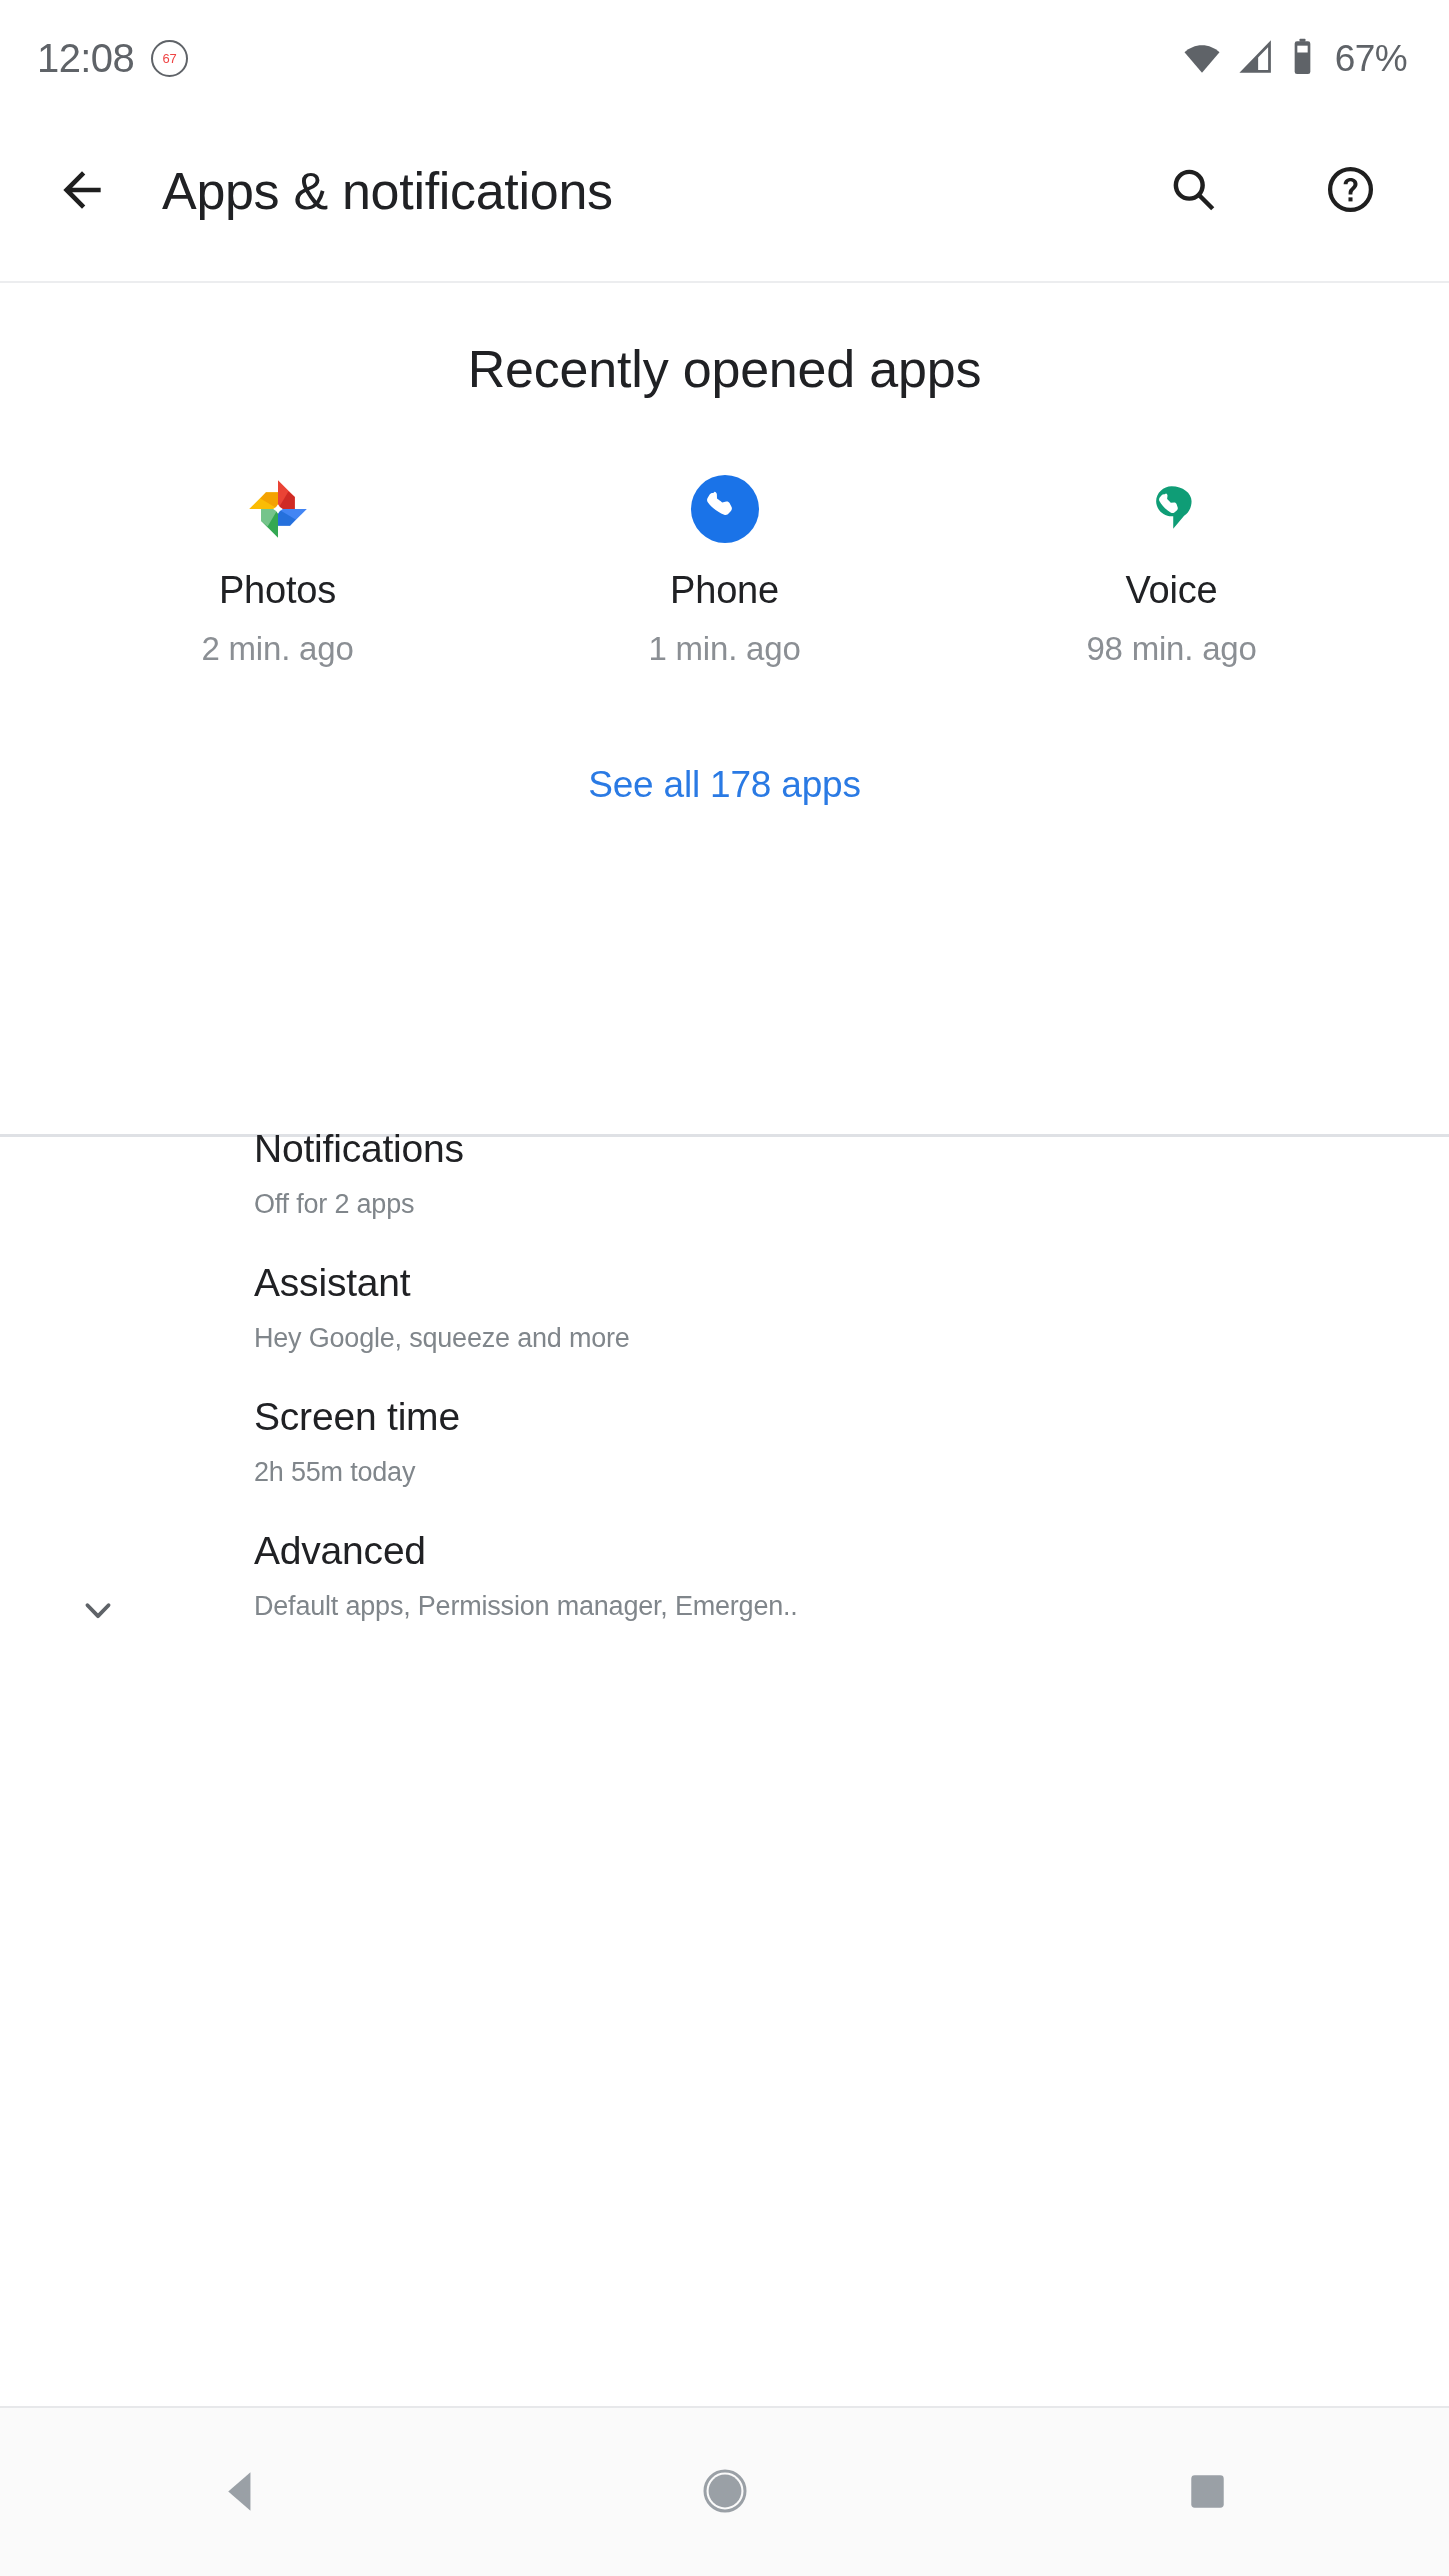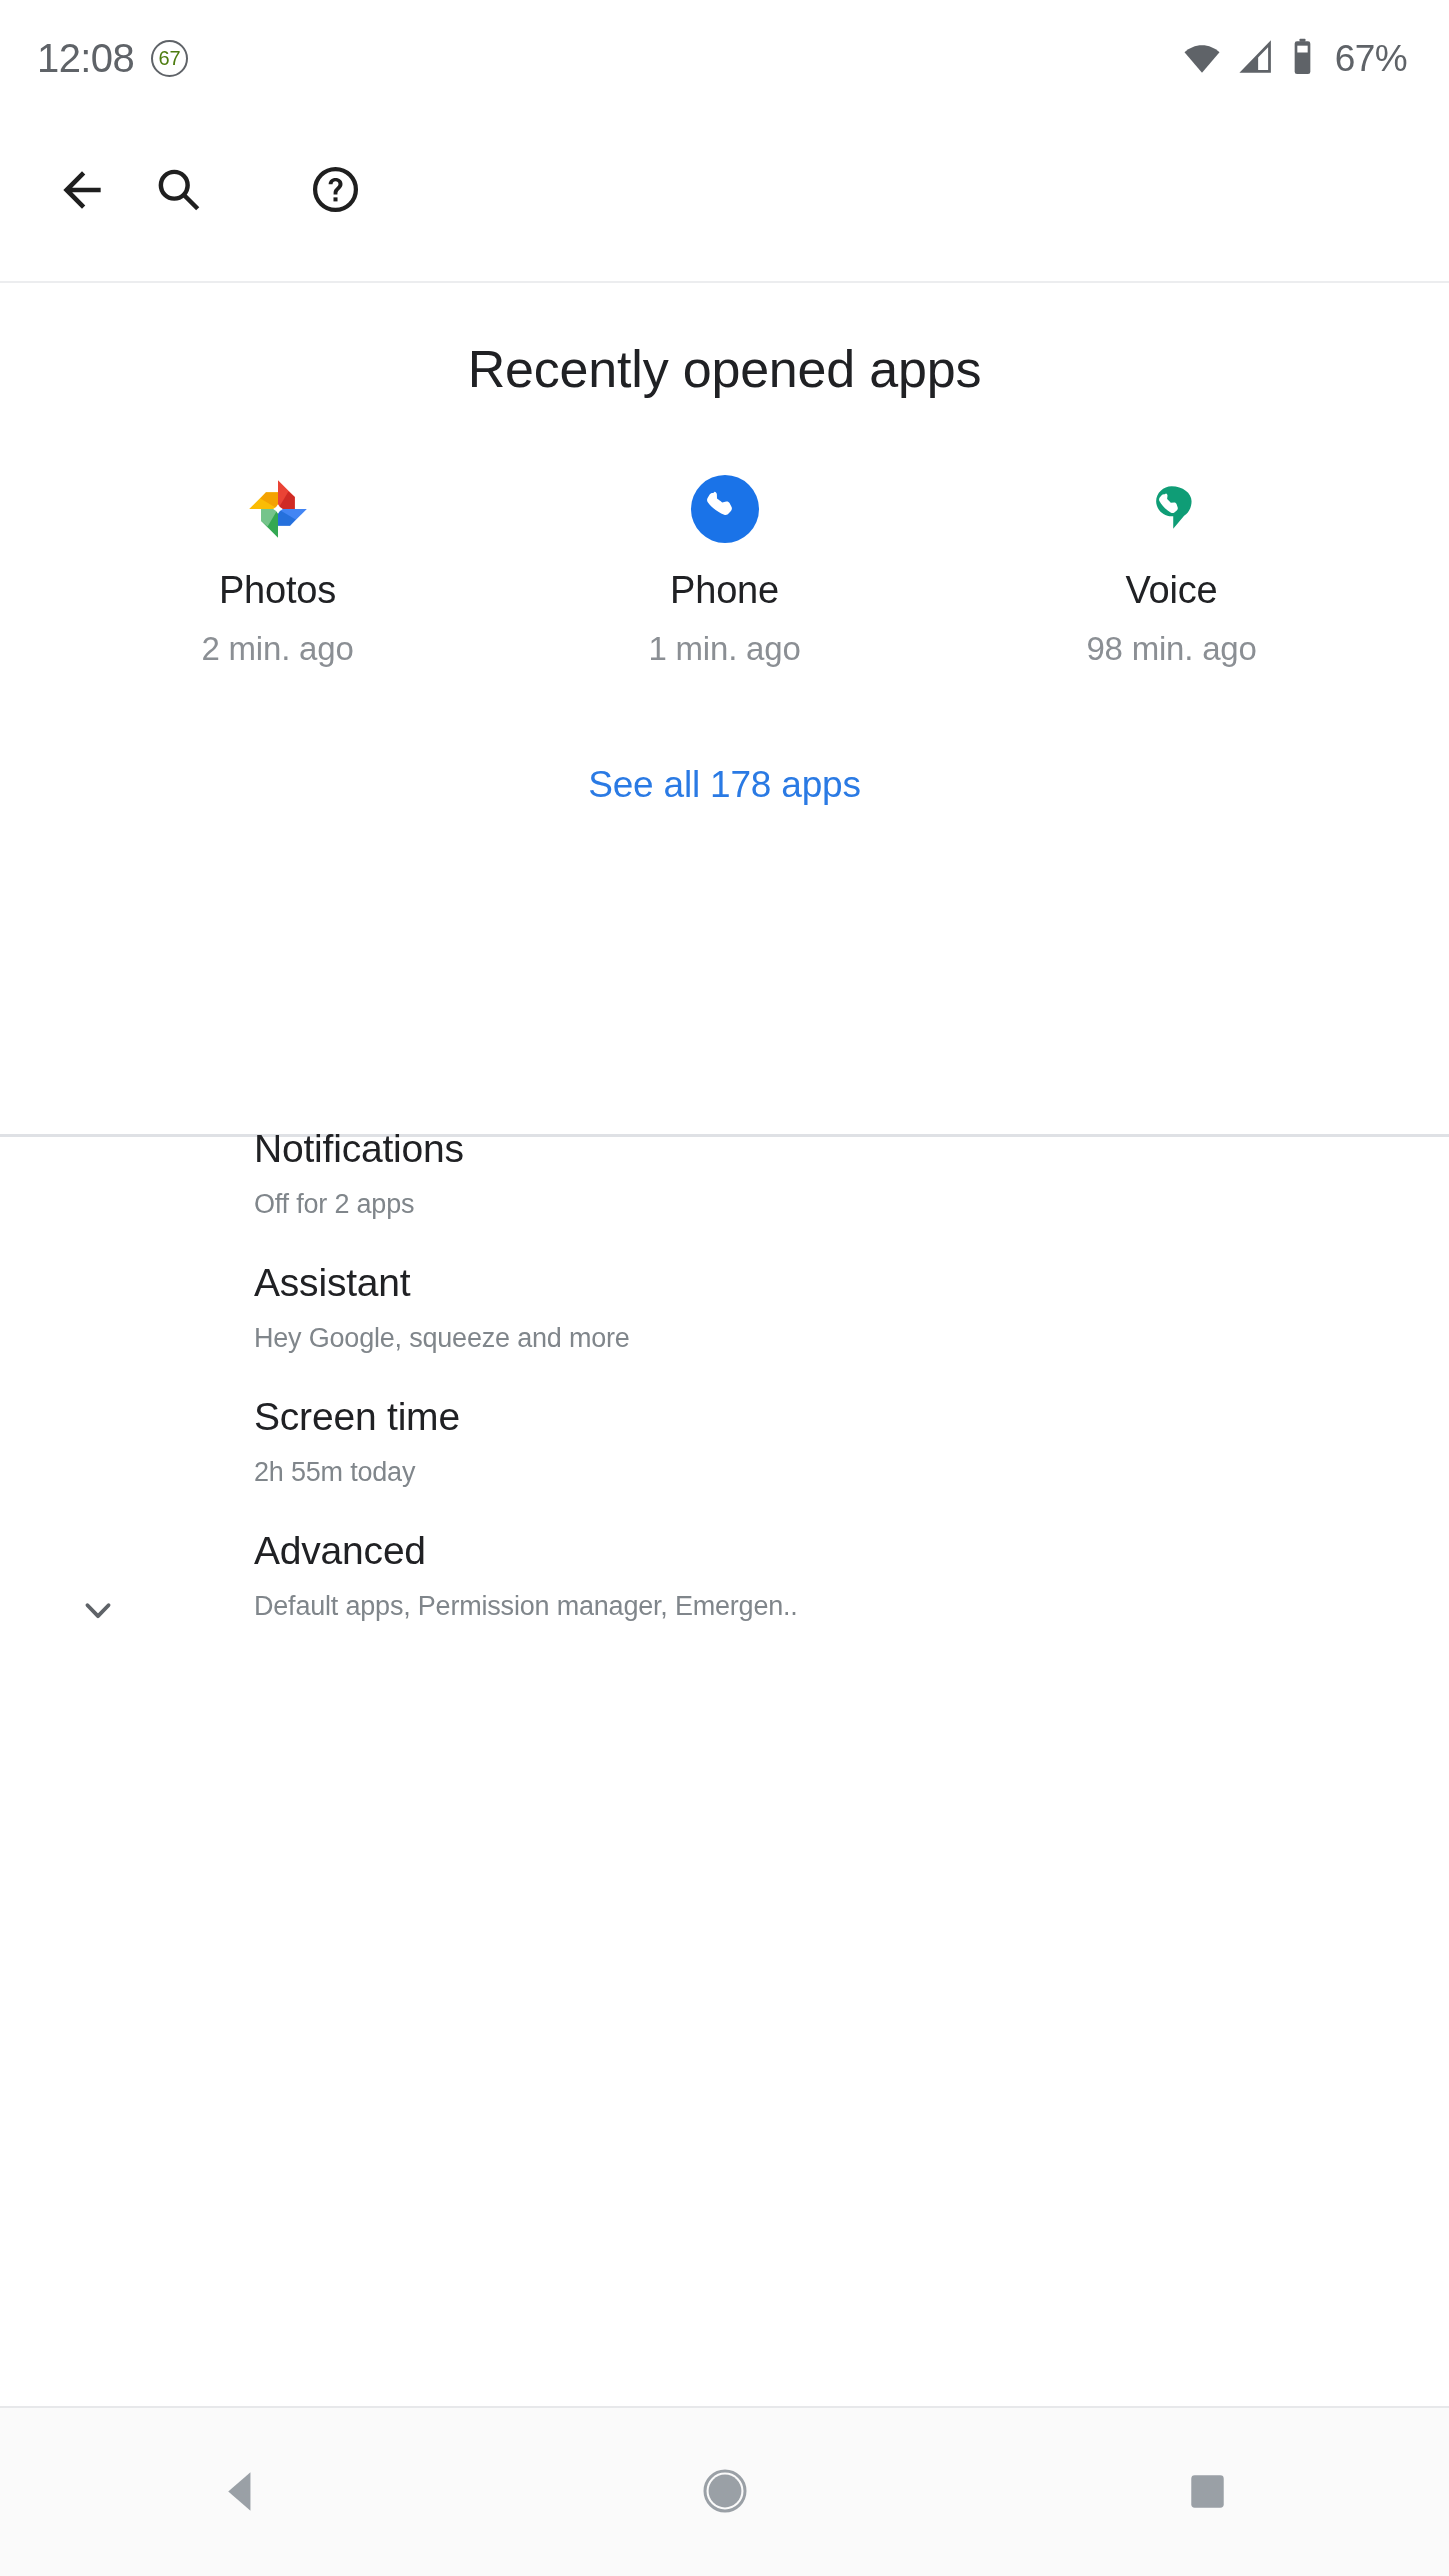--- a/index.html
+++ b/index.html
@@ -16,21 +16,21 @@
     position:absolute; top:8px; left:0; width:1449px; height:100px;
     display:flex; align-items:center; justify-content:space-between;
     padding:0 42px 0 37px;
   }
   .sb-left { display:flex; align-items:center; gap:17px; }
   .sb-clock { font-size:40px; color:#5f6368; letter-spacing:-0.6px; line-height:1; }
   .sb-badge {
     width:37px; height:37px; border-radius:50%;
     border:2.4px solid #5f6368;
     display:flex; align-items:center; justify-content:center;
-    font-size:20px; color:#4d7c0f; line-height:1;
+    font-size:13px; color:#ef4444; line-height:1;
   }
   .sb-right { display:flex; align-items:center; gap:14.5px; }
   .sb-batt-text { font-size:37px; color:#5f6368; letter-spacing:-0.6px; line-height:1; margin-left:4.8px; }
 
   
   .appbar {
     position:absolute; top:100px; left:0; width:1449px; height:181px;
     display:flex; align-items:center;
   }
   .appbar-back { width:103px; display:flex; align-items:center; justify-content:center; margin-left:30px; }
@@ -136,20 +136,21 @@
   </div>
 
   <div class="appbar">
     <div class="appbar-back">
       <span>
         <svg width="56" height="56" viewBox="0 0 24 24">
           <path fill="#1f1f1f" d="M20 11H7.8l5.6-5.6L12 4l-8 8 8 8 1.4-1.4L7.8 13H20z"></path>
         </svg>
       </span>
     </div>
+    <div class="appbar-title">Apps &amp; notifications</div>
     <div class="appbar-actions">
       <div class="appbar-action">
         <span>
           <svg width="51" height="51" viewBox="0 0 24 24">
             <circle cx="10" cy="10" r="6.3" fill="none" stroke="#1f1f1f" stroke-width="2.1"></circle>
             <line x1="14.7" y1="14.7" x2="20.3" y2="20.3" stroke="#1f1f1f" stroke-width="2.1" stroke-linecap="square"></line>
           </svg>
         </span>
       </div>
       <div class="appbar-action">

